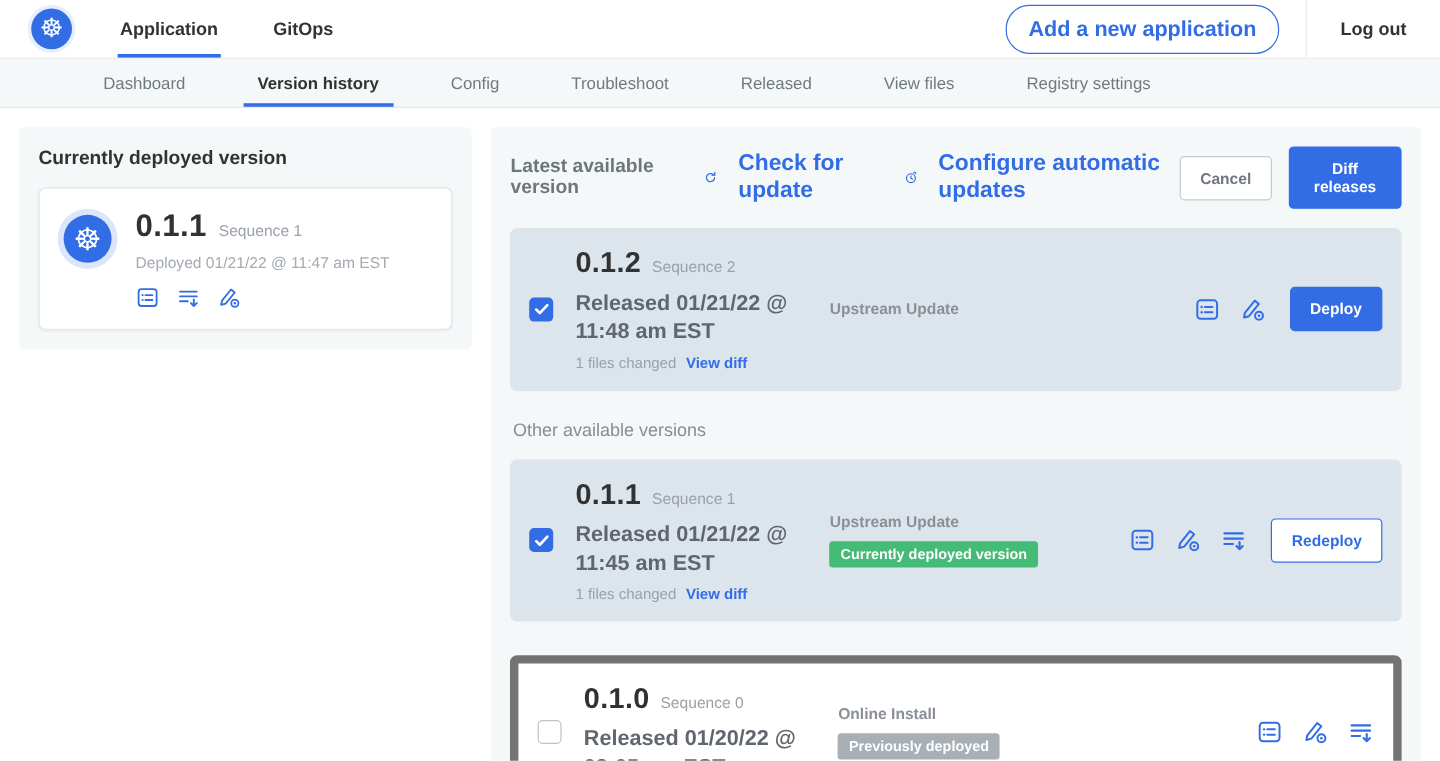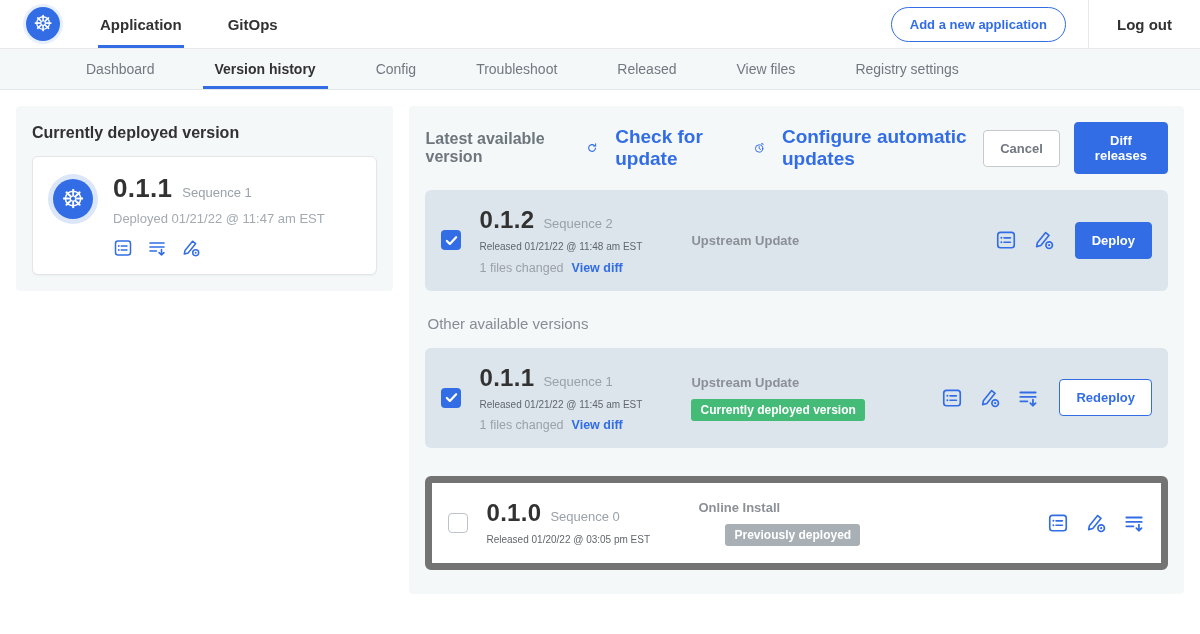--- a/index.html
+++ b/index.html
@@ -41,21 +41,21 @@
     position: relative; cursor: pointer;
   }
   .topnav-tab.active::after {
     content: ""; position: absolute; left: 0; right: 0; bottom: 0;
     height: 3px; background: var(--blue);
   }
   .topnav-right { margin-left: auto; display: flex; align-items: center; height: 100%; }
   .add-app-btn {
     border: 1px solid var(--blue); color: var(--blue); background: #fff;
     border-radius: 20px; padding: 9px 18px;
-    font-size: 13px; font-weight: 700; cursor: pointer;
+    font-size: 18px; font-weight: 700; cursor: pointer;
     font-family: inherit;
   }
   .nav-divider { width: 1px; height: 100%; background: #e8e8ea; margin: 0 0 0 22px; }
   .logout {
     padding: 0 28px; font-size: 15px; font-weight: 600; color: var(--dark);
     cursor: pointer; display: flex; align-items: center; height: 100%;
   }
 
   
   .subnav {
@@ -133,35 +133,35 @@
     display: flex; align-items: center; justify-content: center;
   }
   .checkbox.checked { background: var(--blue); }
   .checkbox.unchecked { background: #fff; border: 1px solid #bcc2c7; }
   .checkbox svg { width: 13px; height: 13px; }
 
   .version-info { width: 212px; flex: 0 0 auto; }
   .version-row { display: flex; align-items: baseline; gap: 9px; }
   .version-number.sm { font-size: 24px; }
   .released-text {
-    font-size: 10px; font-weight: 400; color: #5f666d;
+    font-size: 18px; font-weight: 700; color: #5f666d;
     margin-top: 6px; line-height: 1.35; width: 188px;
   }
   .files-row { display: flex; gap: 8px; margin-top: 7px; font-size: 12.5px; align-items: baseline; }
   .files-changed { color: var(--muted); }
   .view-diff { color: var(--blue); font-weight: 700; cursor: pointer; }
 
   .source-col { width: 250px; flex: 0 0 auto; }
   .source-label { font-size: 13px; font-weight: 700; color: #8a9096; }
   .badge {
     display: inline-block; margin-top: 9px; padding: 4px 9px;
     border-radius: 3px; font-size: 12px; font-weight: 700; color: #fff;
   }
   .badge.green { background: #44bb77; }
-  .badge.gray { background: #a8b0b5; margin-left: 27px; }
+  .badge.gray { background: #a8b0b5; }
 
   .card-actions { margin-left: auto; display: flex; align-items: center; gap: 16px; }
   .card-actions .action-icon { width: 22px; height: 22px; }
   .card-actions .btn { margin-left: 4px; }
 
   .other-versions-title {
     font-size: 15px; color: #868d94; margin: 24px 2px 16px; font-weight: 500;
   }
   .version-card + .other-versions-title { margin-top: 24px; }
   .card-gap { height: 28px; }

